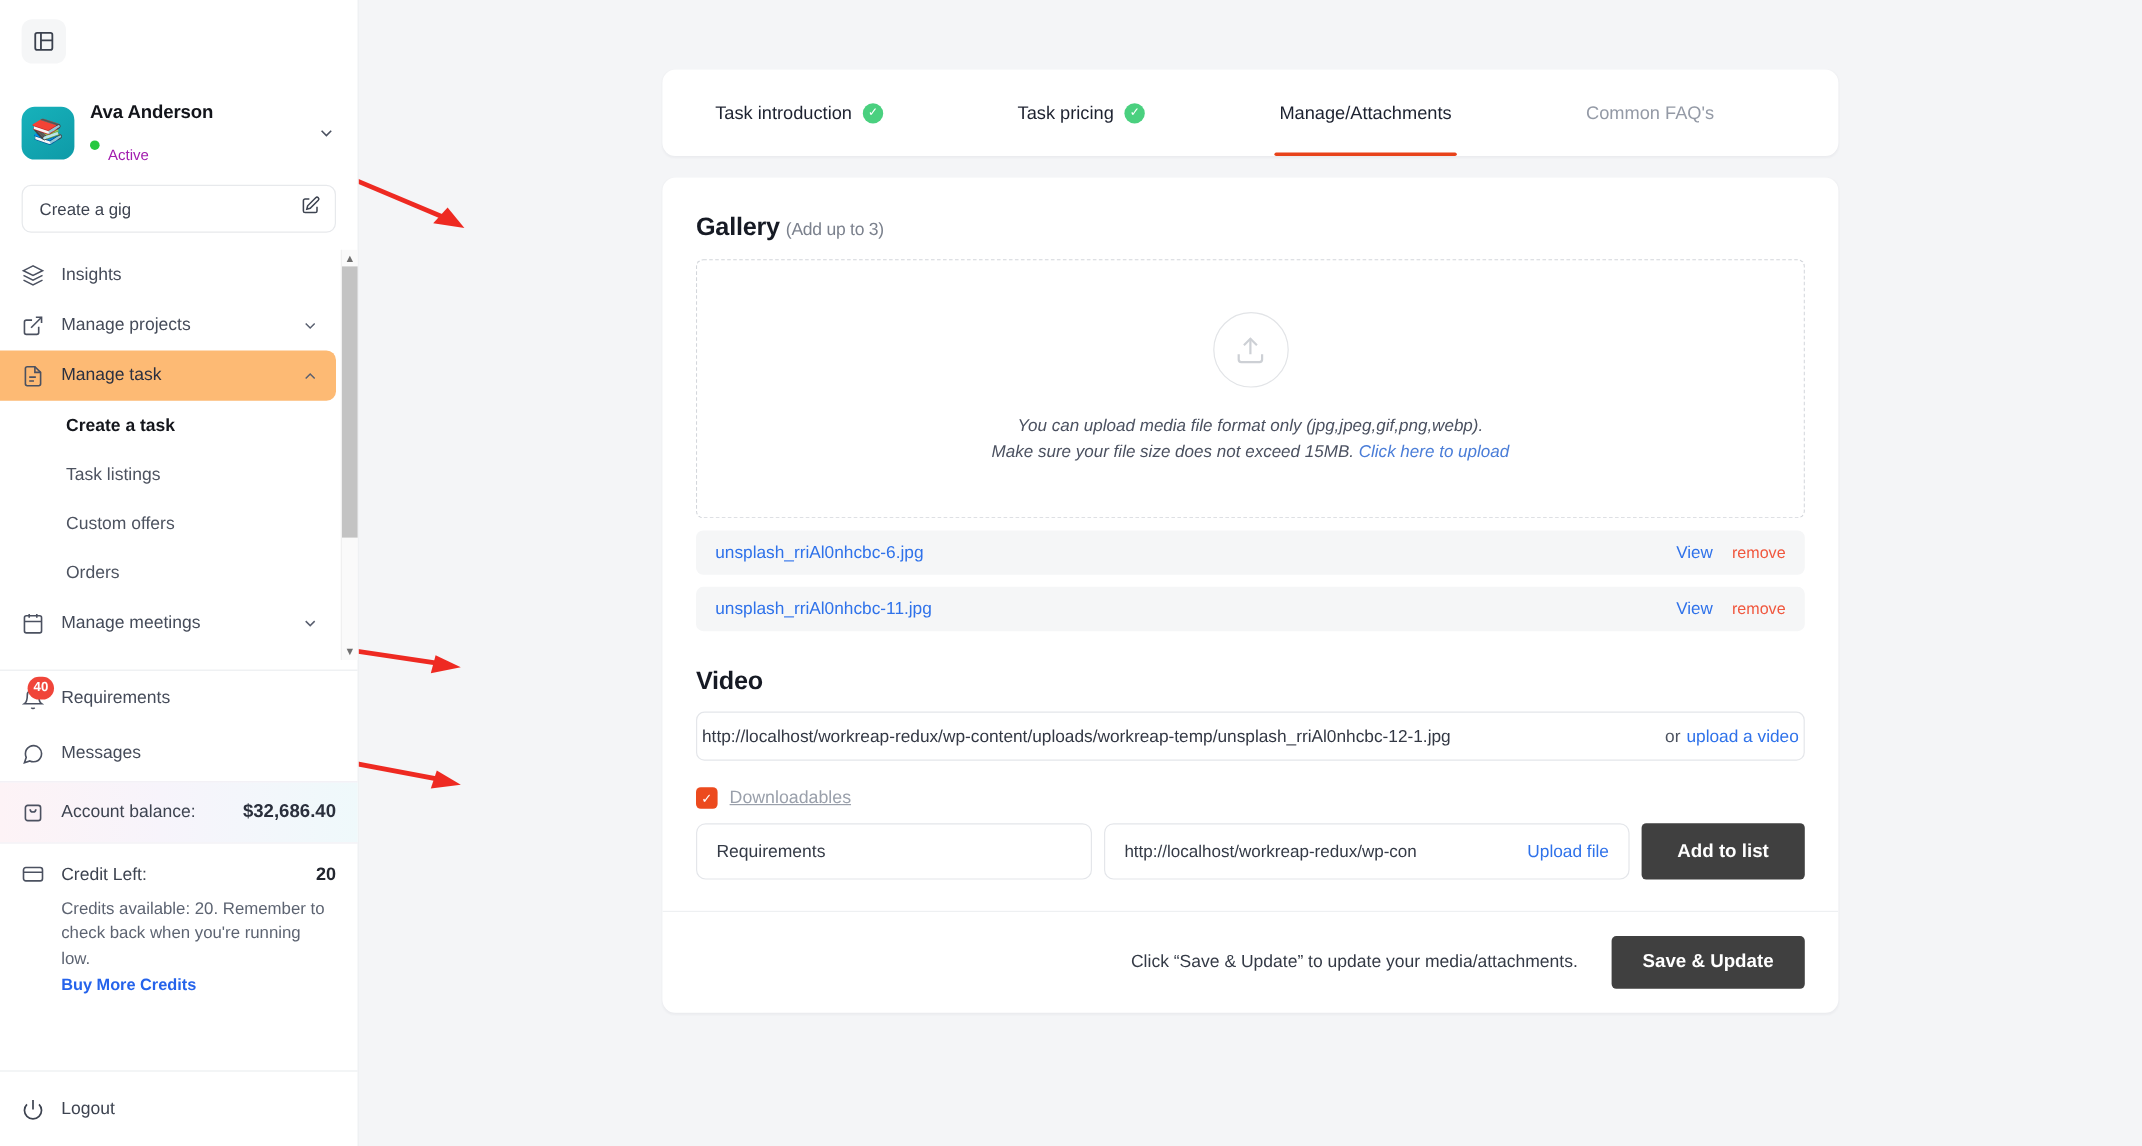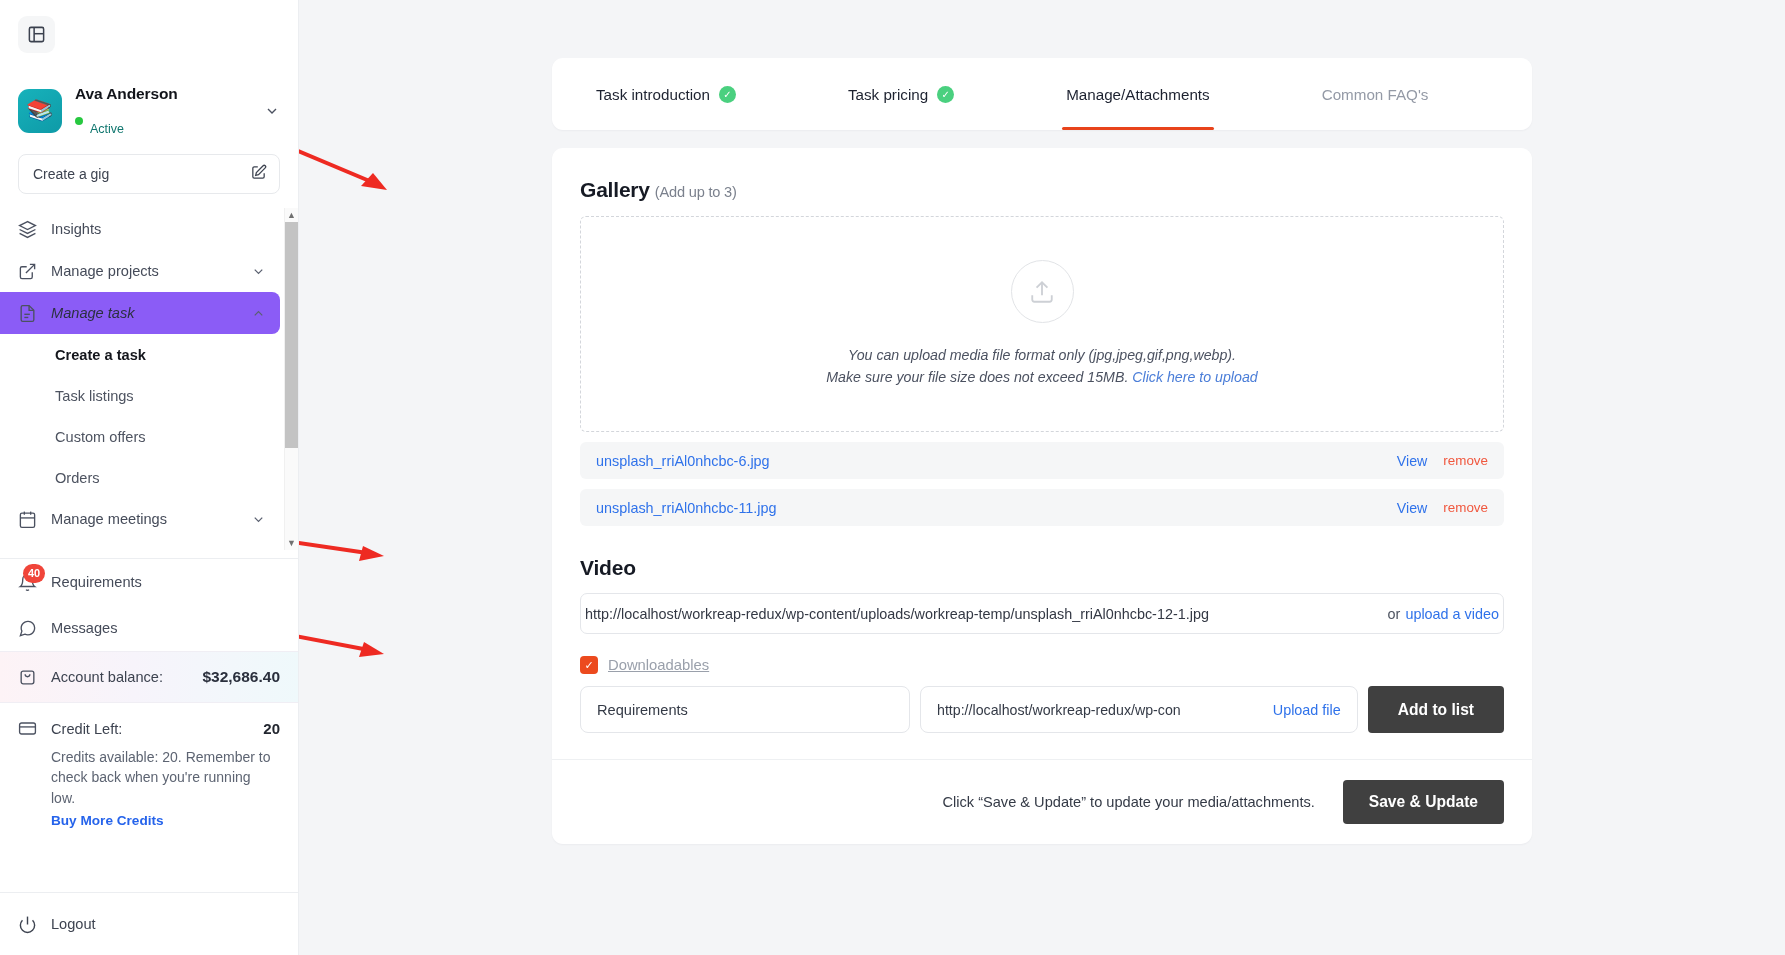--- a/index.html
+++ b/index.html
@@ -30,42 +30,42 @@
     width: 44px; height: 44px; border-radius: 11px; flex: 0 0 44px;
     background: linear-gradient(145deg,#17b2bb 0%, #0e9aa7 100%);
     display: flex; align-items: center; justify-content: center;
     font-size: 22px; overflow: hidden; position: relative;
   }
   .avatar .books { font-size: 21px; line-height: 1; transform: rotate(-8deg); }
   .user-meta { flex: 1; min-width: 0; }
   .user-name { font-size: 15.5px; font-weight: 700; color: #12141a; letter-spacing: -0.1px; }
   .user-status { display: flex; align-items: center; gap: 7px; margin-top: 3px; }
   .dot-green { width: 8px; height: 8px; border-radius: 50%; background: #27c840; flex: 0 0 8px; }
-  .user-status-text { font-size: 12.5px; color: #0f766e; margin-top: 16px; }
+  .user-status-text { font-size: 12.5px; color: #a21caf; margin-top: 16px; }
   .chev { color: #4b5160; display: flex; align-items: center; }
 
   .create-gig {
     margin: 10px 18px 0 18px; height: 40px;
     border: 1px solid #e7e9ec; border-radius: 8px;
     display: flex; align-items: center; justify-content: space-between;
     padding: 0 12px 0 14px; cursor: pointer; background: #fff;
   }
   .create-gig-label { font-size: 14px; color: #3d4350; }
 
   .nav-scroll {
     margin-top: 14px; position: relative;
     height: 342px; overflow: hidden;
   }
   .nav-list { padding: 0 8px 0 0; }
   .nav-item {
     display: flex; align-items: center; gap: 14px;
     height: 42px; padding: 0 14px 0 18px; margin: 0 10px 0 0;
     border-radius: 0 8px 8px 0; cursor: pointer; color: #454b59;
   }
-  .nav-item.active { background: #8b5cf6; color: #2b3040; font-style: italic; }
+  .nav-item.active { background: #fdba74; color: #2b3040; }
   .nav-ico { width: 19px; height: 19px; flex: 0 0 19px; display:flex; align-items:center; justify-content:center; }
   .nav-label { flex: 1; font-size: 14.6px; }
   .nav-chev { display: flex; align-items: center; color: #5a6070; }
   .sub-item {
     height: 41px; display: flex; align-items: center;
     padding-left: 55px; font-size: 14.6px; color: #4d5360; cursor: pointer;
   }
   .sub-item.current { font-weight: 700; color: #14161c; }
 
   .scrollbar-track {

